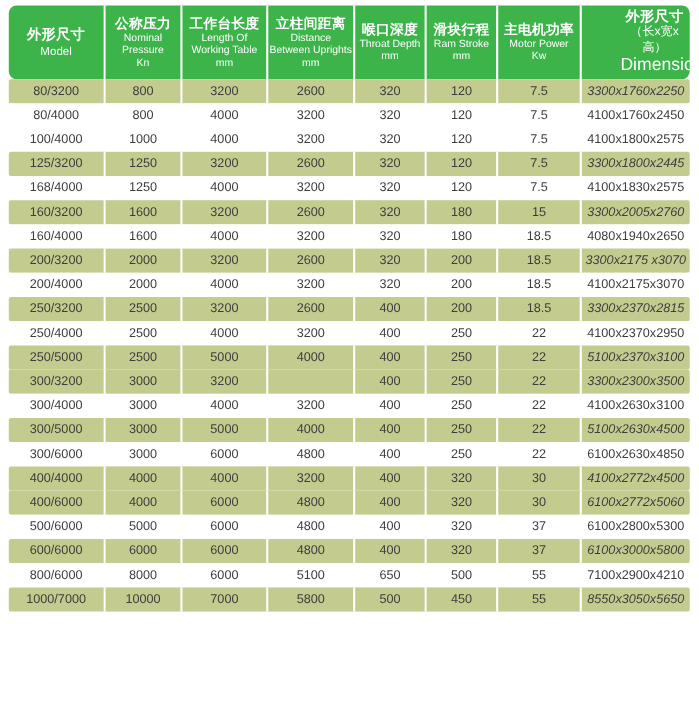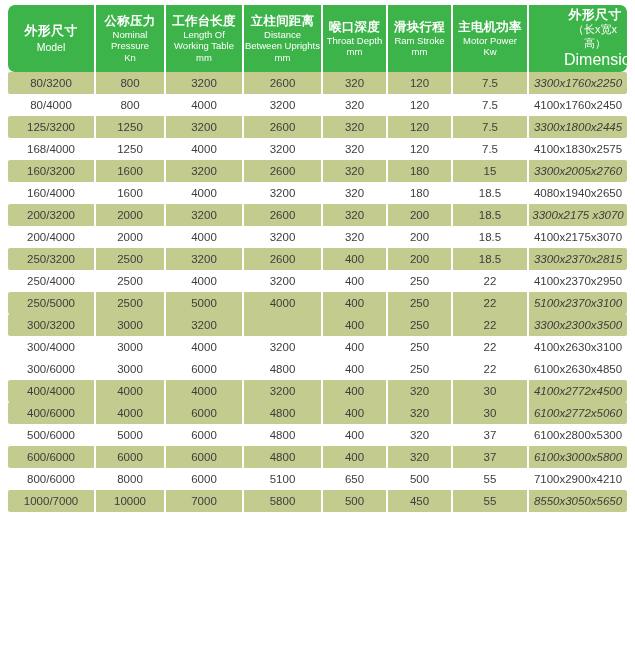--- a/index.html
+++ b/index.html
@@ -156,20 +156,30 @@
         <tr class="plain">
           <td>80/4000</td>
           <td>800</td>
           <td>4000</td>
           <td>3200</td>
           <td>320</td>
           <td>120</td>
           <td>7.5</td>
           <td>4100x1760x2450</td>
         </tr>
+        <tr class="plain">
+          <td>100/4000</td>
+          <td>1000</td>
+          <td>4000</td>
+          <td>3200</td>
+          <td>320</td>
+          <td>120</td>
+          <td>7.5</td>
+          <td>4100x1800x2575</td>
+        </tr>
         <tr class="shaded">
           <td>125/3200</td>
           <td>1250</td>
           <td>3200</td>
           <td>2600</td>
           <td>320</td>
           <td>120</td>
           <td>7.5</td>
           <td>3300x1800x2445</td>
         </tr>
@@ -265,20 +275,30 @@
         </tr>
         <tr class="plain">
           <td>300/4000</td>
           <td>3000</td>
           <td>4000</td>
           <td>3200</td>
           <td>400</td>
           <td>250</td>
           <td>22</td>
           <td>4100x2630x3100</td>
+        </tr>
+        <tr class="shaded">
+          <td>300/5000</td>
+          <td>3000</td>
+          <td>5000</td>
+          <td>4000</td>
+          <td>400</td>
+          <td>250</td>
+          <td>22</td>
+          <td>5100x2630x4500</td>
         </tr>
         <tr class="plain">
           <td>300/6000</td>
           <td>3000</td>
           <td>6000</td>
           <td>4800</td>
           <td>400</td>
           <td>250</td>
           <td>22</td>
           <td>6100x2630x4850</td>

